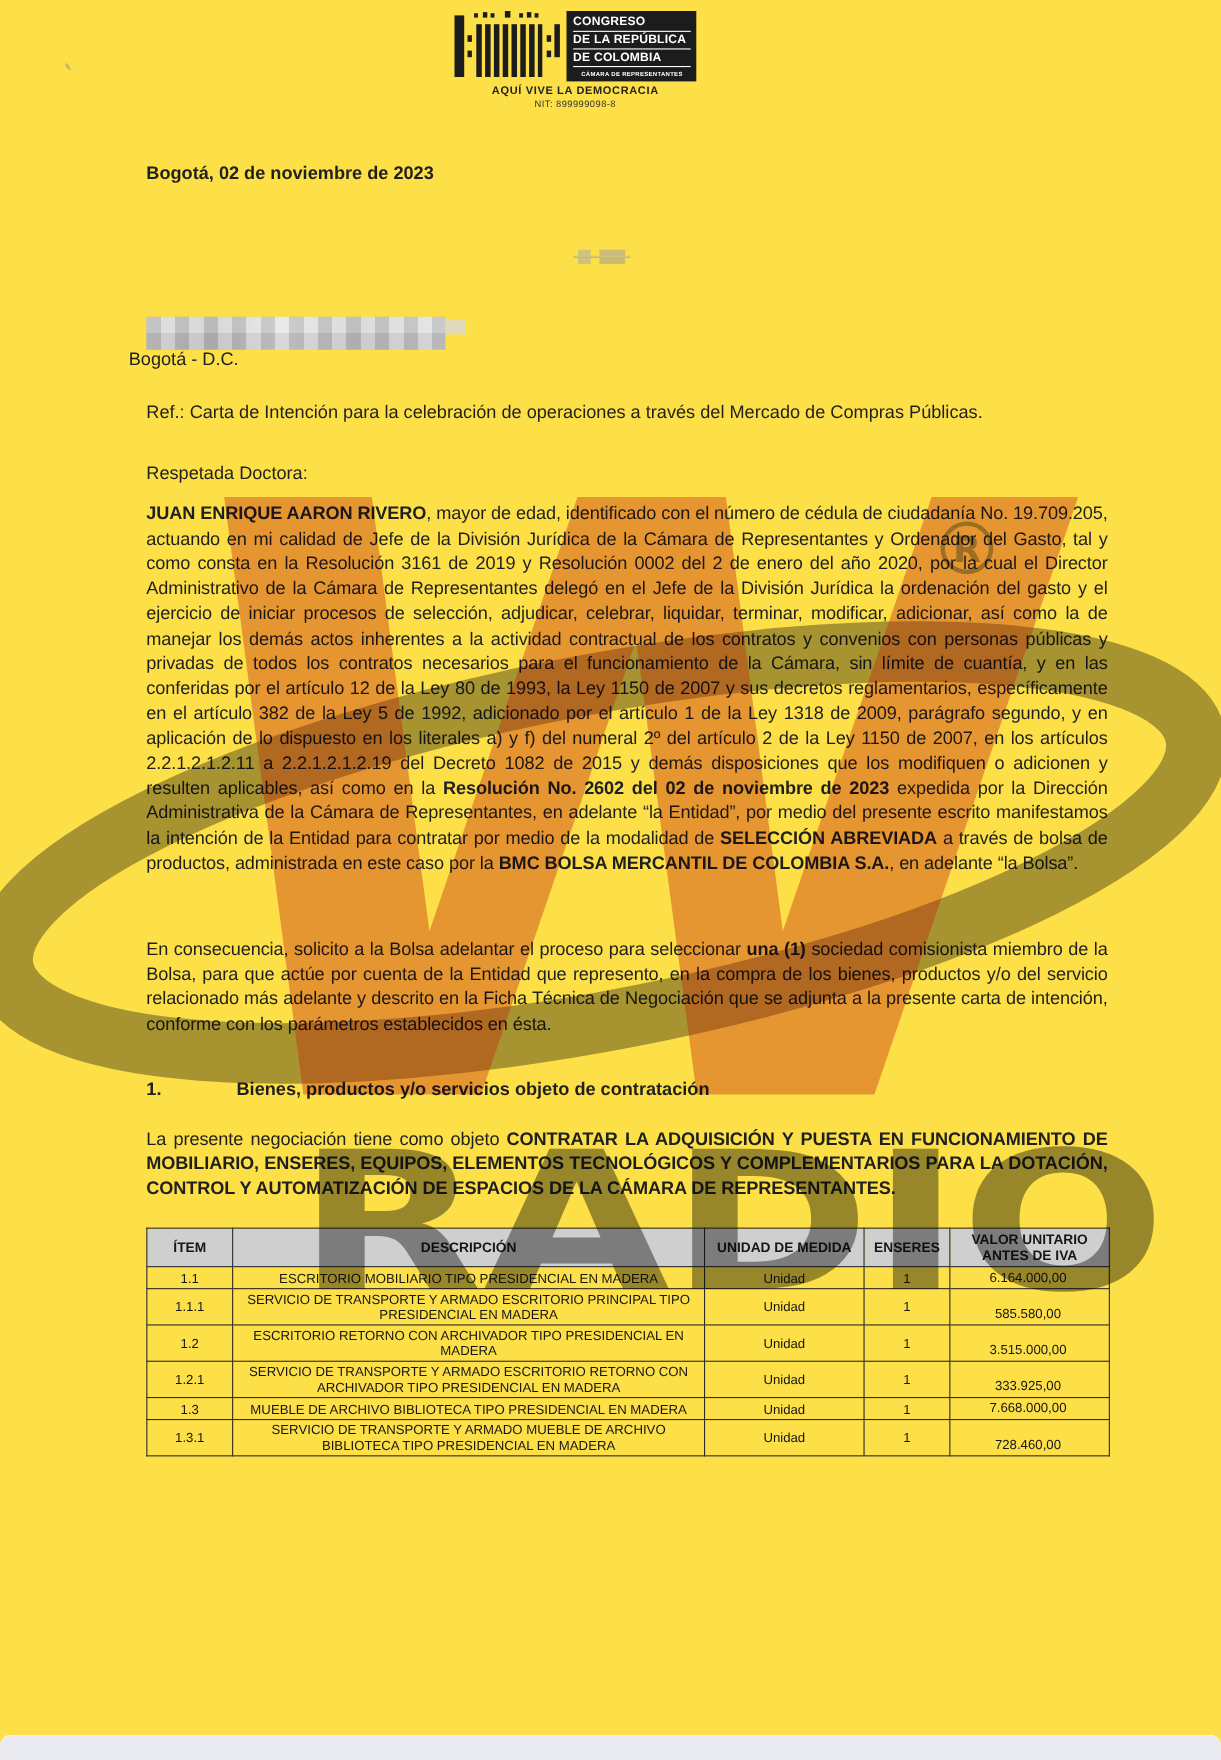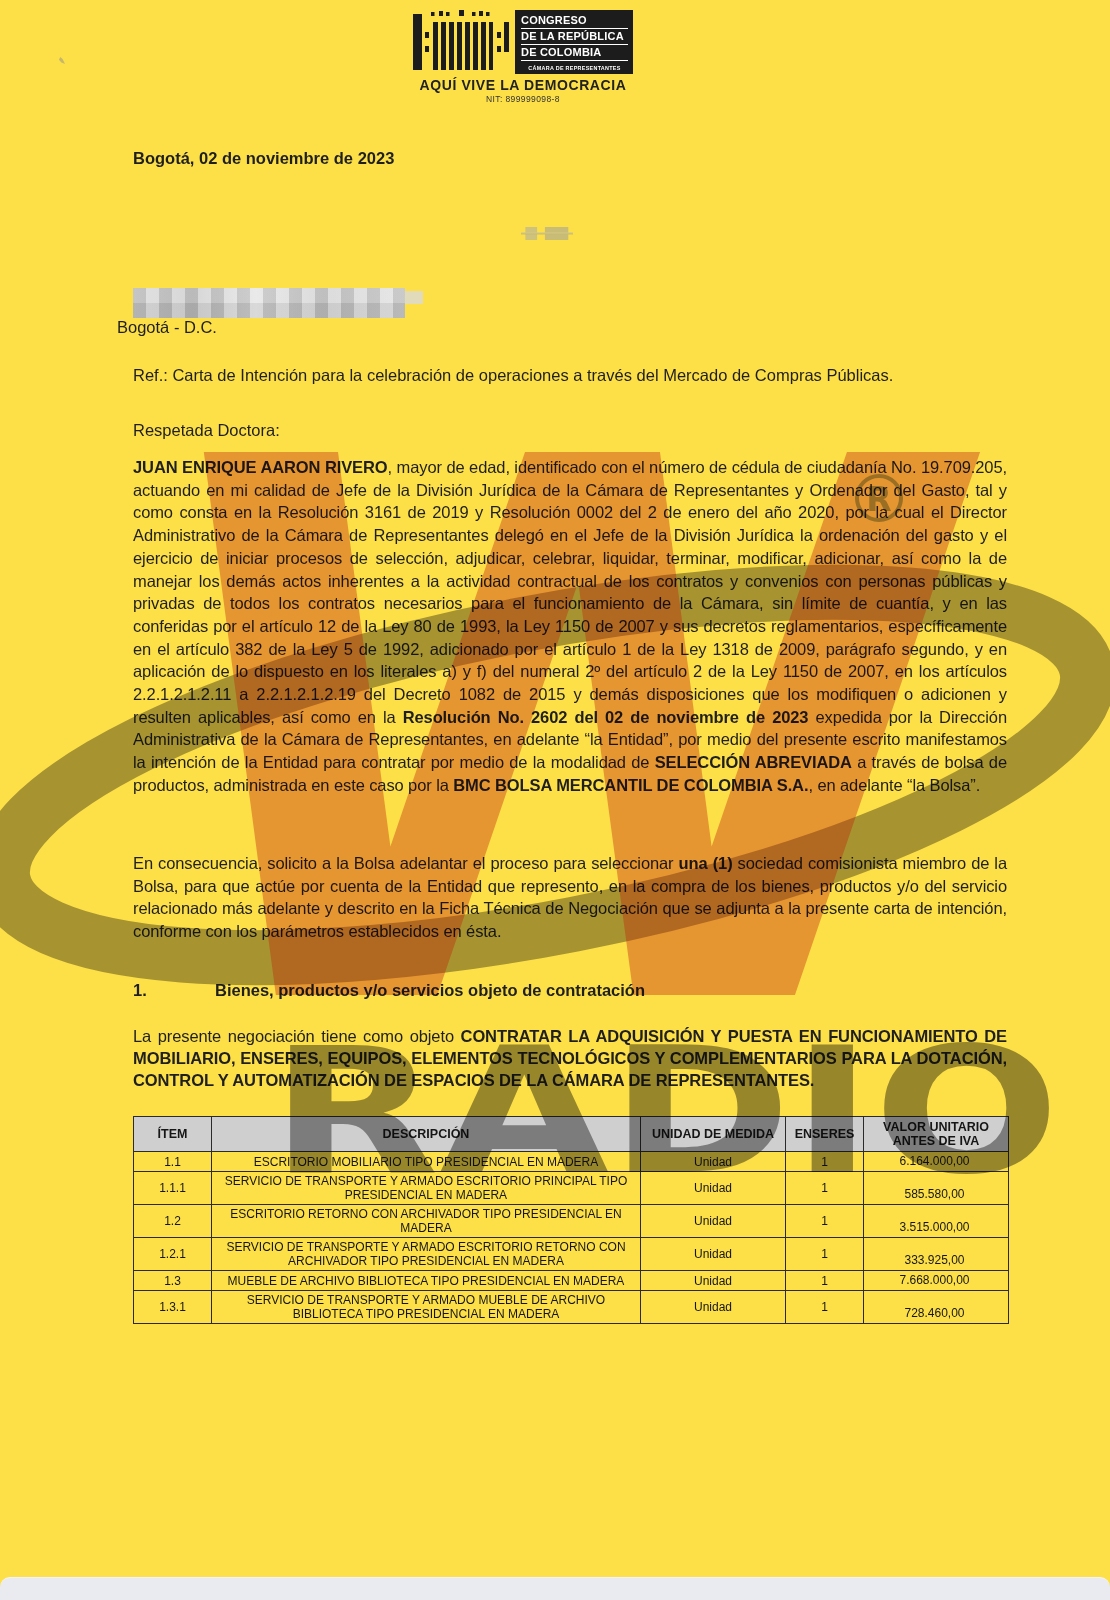--- a/index.html
+++ b/index.html
@@ -25,21 +25,21 @@
     padding:4px 5px 2px 6px;box-sizing:border-box;
   }
   .logo-box .ln{
     font-weight:bold;font-size:11px;line-height:13px;letter-spacing:.2px;
     border-bottom:1px solid #fff;padding-bottom:1px;margin-bottom:1px;white-space:nowrap;
   }
   .logo-box .sub{
     font-weight:bold;font-size:5.4px;line-height:8px;letter-spacing:.3px;
     text-align:center;white-space:nowrap;padding-top:2px;
   }
-  .slogan{font-weight:bold;font-size:14px;letter-spacing:.6px;margin-top:3px;color:#222;text-align:center;}
+  .slogan{font-weight:bold;font-size:10px;letter-spacing:.6px;margin-top:3px;color:#222;text-align:center;}
   .nit{font-size:8.5px;letter-spacing:.4px;color:#333;margin-top:1px;}
 
   
   .line{font-size:16.5px;line-height:22.5px;}
   .block{left:133px;width:874px;}
   .just{text-align:justify;font-size:16.5px;line-height:22.7px;letter-spacing:-0.1px;}
   .addr div{white-space:nowrap;}
   .heading{display:flex;font-weight:bold;font-size:16.5px;}
   .heading .num{width:82px;flex:0 0 auto;}
 

